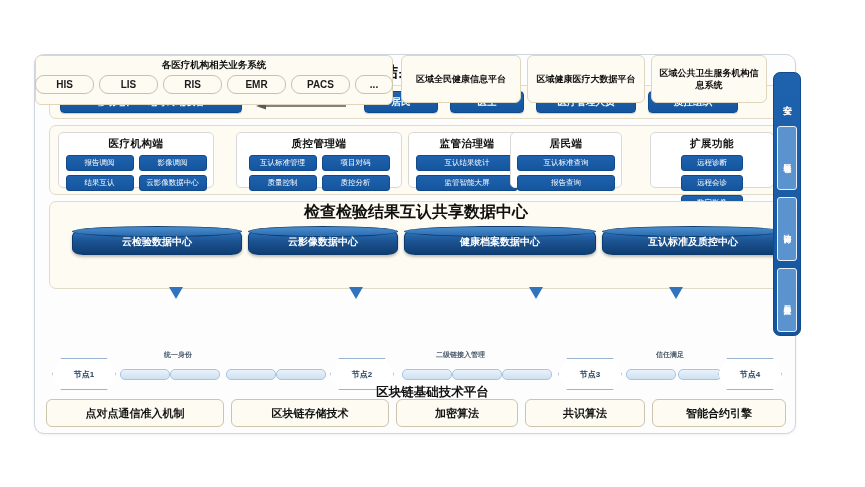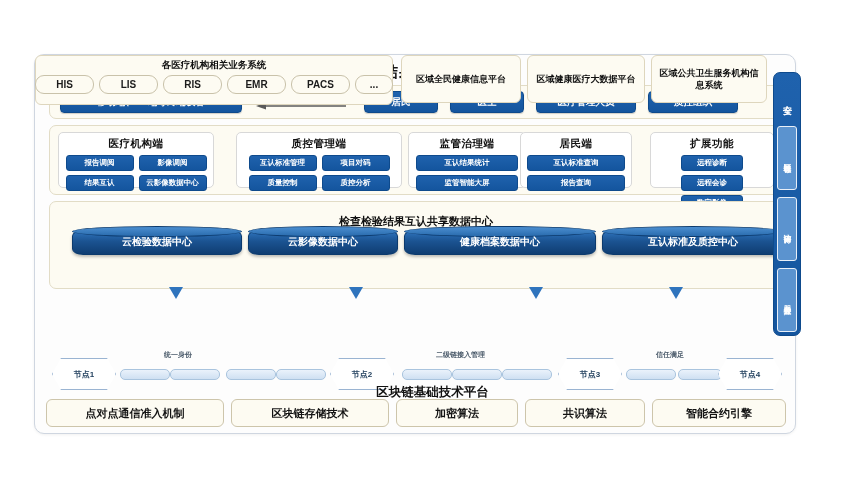--- a/index.html
+++ b/index.html
@@ -55,34 +55,34 @@
   }
   .func-title{
     text-align:center;font-size:10.5px;font-weight:bold;color:#101010;
     margin-top:4px;letter-spacing:.5px;
   }
   .chip-grid{
     display:flex;flex-wrap:wrap;justify-content:center;gap:4px 5px;
     padding:4px 5px 0;box-sizing:border-box;
   }
   .chip{
-    height:14px;border-radius:3px;font-size:7.5px;font-weight:bold;
+    height:14px;border-radius:3px;font-size:7.5px;font-weight:normal;
     padding:0 4px;color:#fff;
     background:linear-gradient(180deg,#1f62ad 0%,#14559e 100%);
     border:1px solid #0e4a8c;
     display:flex;align-items:center;justify-content:center;
     white-space:nowrap;
   }
   .chip.w1{min-width:58px;}
 
   
   .dc{left:14px;top:146px;width:732px;height:86px;}
   .dc-title{
-    text-align:center;font-size:11px;font-weight:bold;color:#101010;
-    margin-top:12px;
+    text-align:center;font-size:16px;font-weight:bold;color:#101010;
+    margin-top:0;
   }
   .cyl-row{
     position:absolute;left:10px;top:25px;width:712px;height:30px;
     display:flex;align-items:center;justify-content:space-between;padding-left:12px;
   }
   .cyl{
     position:relative;height:23px;border-radius:11px/6px;
     background:linear-gradient(180deg,#2f74bd 0%,#1b5391 45%,#0f3d72 100%);
     border:1px solid #0c3straight;border:1px solid #0c3a6d;
     color:#fff;font-size:10px;font-weight:bold;
@@ -253,21 +253,21 @@
       </div>
 
       <div class="func-col" style="left:358px;width:118px;">
         <div class="func-title">监管治理端</div>
         <div class="chip-grid">
           <div class="chip" style="min-width:92px">互认结果统计</div>
           <div class="chip" style="min-width:92px">监管智能大屏</div>
         </div>
       </div>
 
-      <div class="func-col" style="left:470px;width:112px;">
+      <div class="func-col" style="left:460px;width:112px;">
         <div class="func-title">居民端</div>
         <div class="chip-grid">
           <div class="chip" style="min-width:88px">互认标准查询</div>
           <div class="chip" style="min-width:88px">报告查询</div>
         </div>
       </div>
 
       <div class="func-col" style="left:600px;width:124px;">
         <div class="func-title">扩展功能</div>
         <div class="chip-grid">

